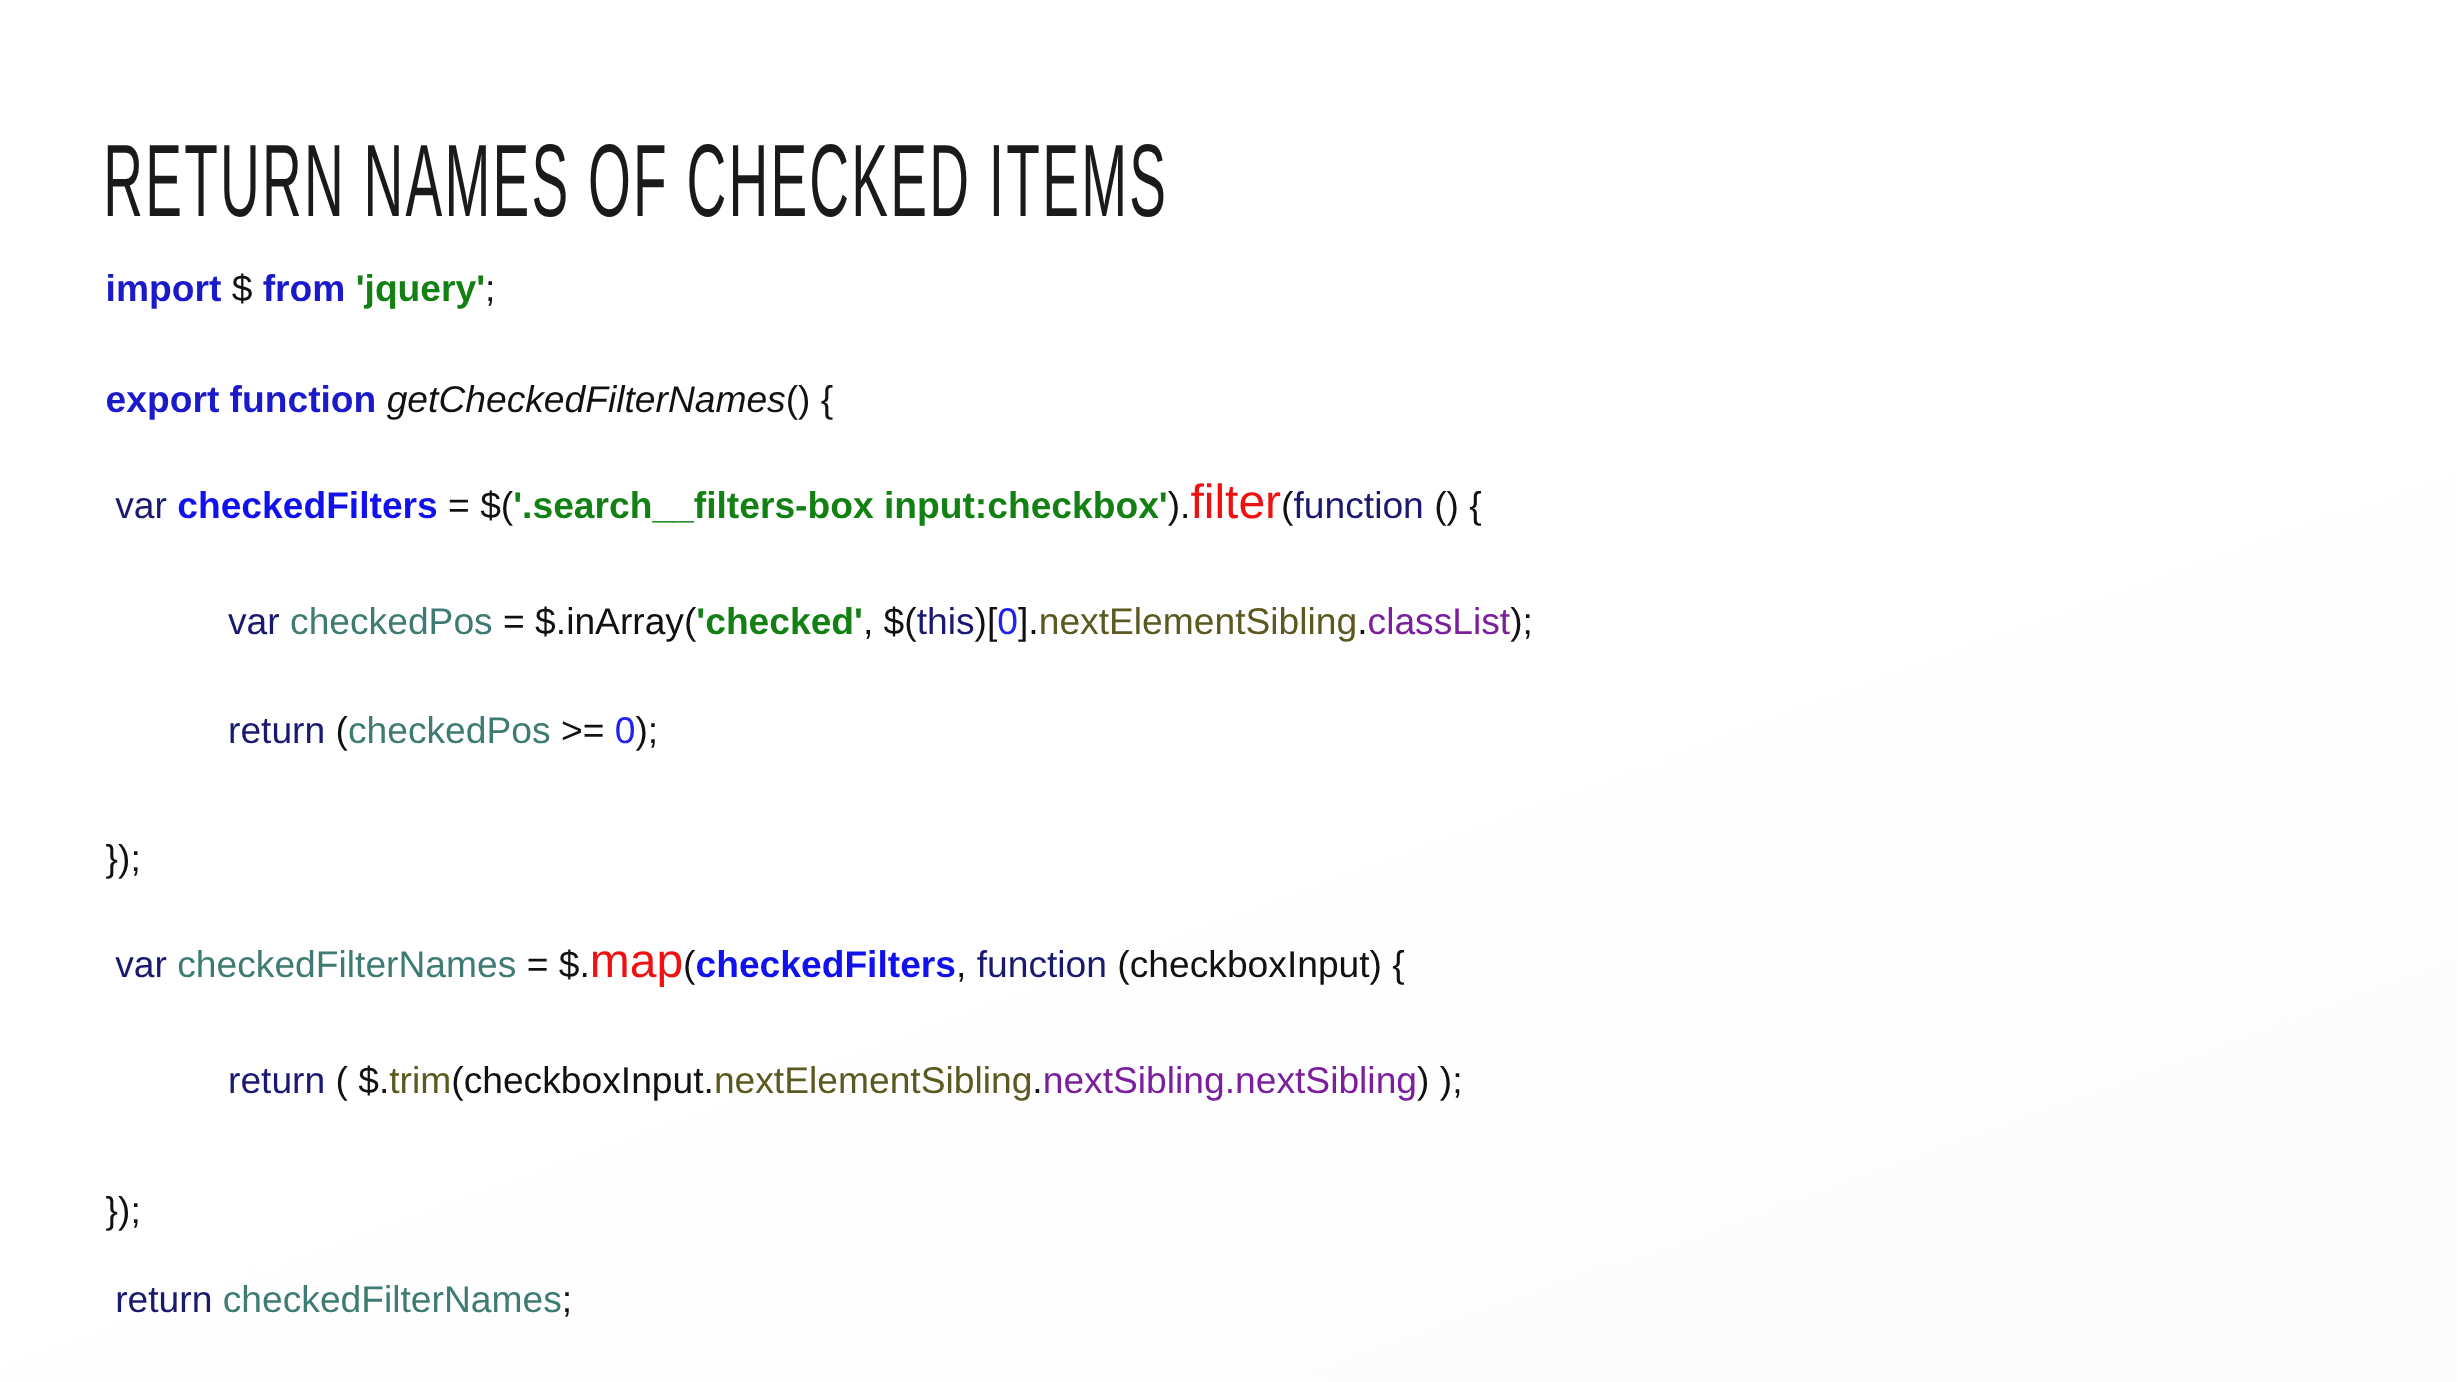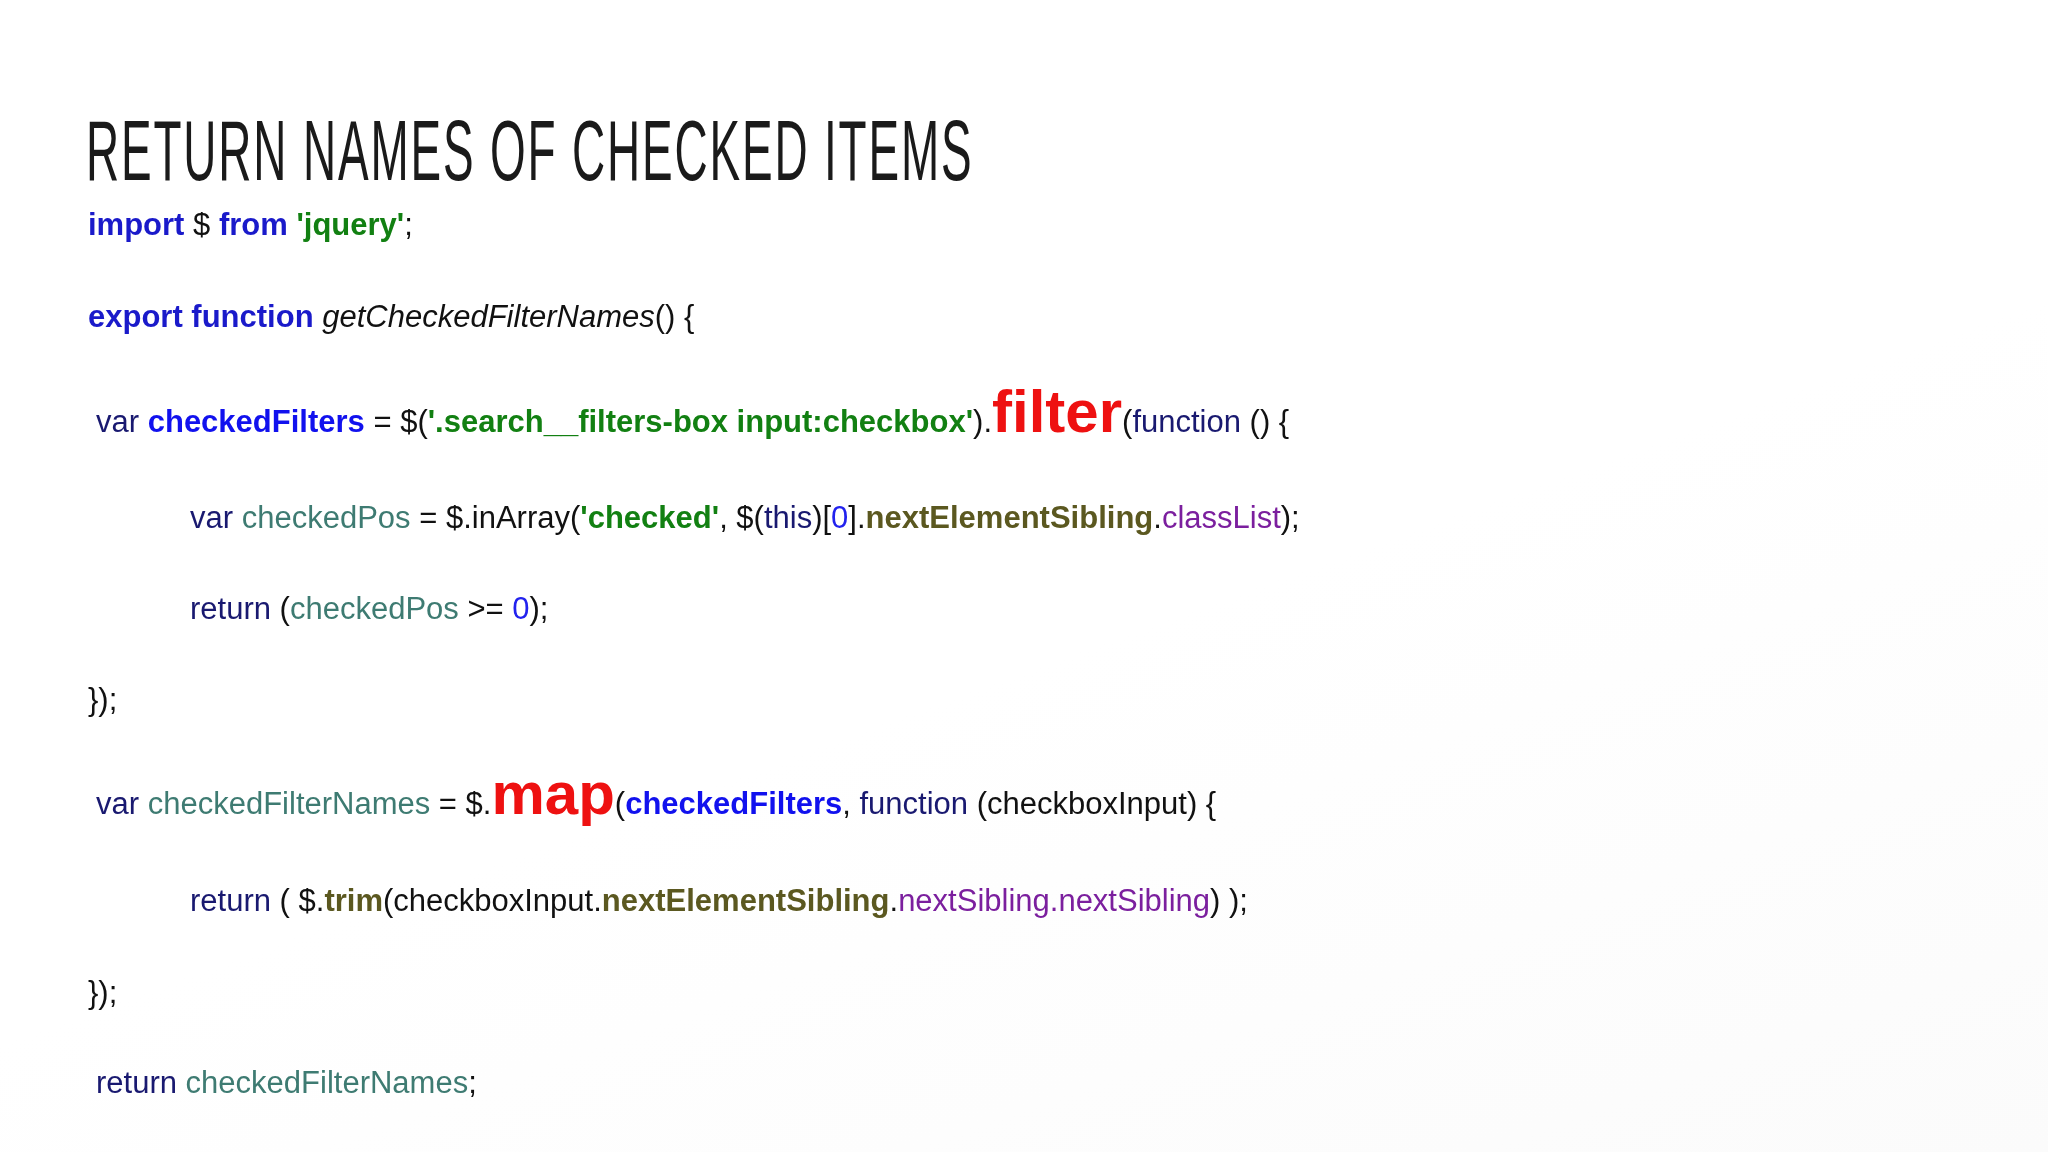--- a/index.html
+++ b/index.html
@@ -50,36 +50,36 @@
     position: absolute;
     white-space: nowrap;
     font-family: "Liberation Sans", sans-serif;
     font-size: 31px;
     line-height: 34px;
     color: #111111;
     letter-spacing: 0px;
   }
 
   
-  .ind0 { left: 88px; }
+  .ind0 { left: 88px; margin-top: 16px; }
   .ind1 { left: 96px; }
   .ind2 { left: 190px; }
 
   
   .t-kw      { color: #191970; font-weight: normal; }   
   .t-kw2     { color: #1a1aca; font-weight: bold; }   
   .t-varblue { color: #1111ee; font-weight: bold; }   
   .t-str     { color: #128012; font-weight: bold; }   
   .t-plain   { color: #111111; font-weight: normal; }
   .t-ital    { color: #111111; font-style: italic; font-weight: normal; }
   .t-teal    { color: #3e7b72; font-weight: normal; } 
-  .t-olive   { color: #5b5820; font-weight: bold; } 
+  .t-olive   { color: #5b5820; font-weight: normal; } 
   .t-purple  { color: #7b1f9e; font-weight: normal; }   
   .t-num     { color: #2222ee; font-weight: normal; } 
-  .t-big     { color: #ee1111; font-weight: bold; font-size: 60px; line-height: 0; }
+  .t-big     { color: #ee1111; font-weight: normal; font-size: 40px; line-height: 0; }
 </style>
 </head>
 <body>
 
 <div class="slide">
 
   <h1 class="slide-title">RETURN NAMES OF CHECKED ITEMS</h1>
 
   <div class="code">
       <div class="code-line ind0" style="top: 208px;"><span class="t-kw2">import</span><span class="t-plain"> $ </span><span class="t-kw2">from</span><span class="t-plain"> </span><span class="t-str">'jquery'</span><span class="t-plain">;</span></div>

